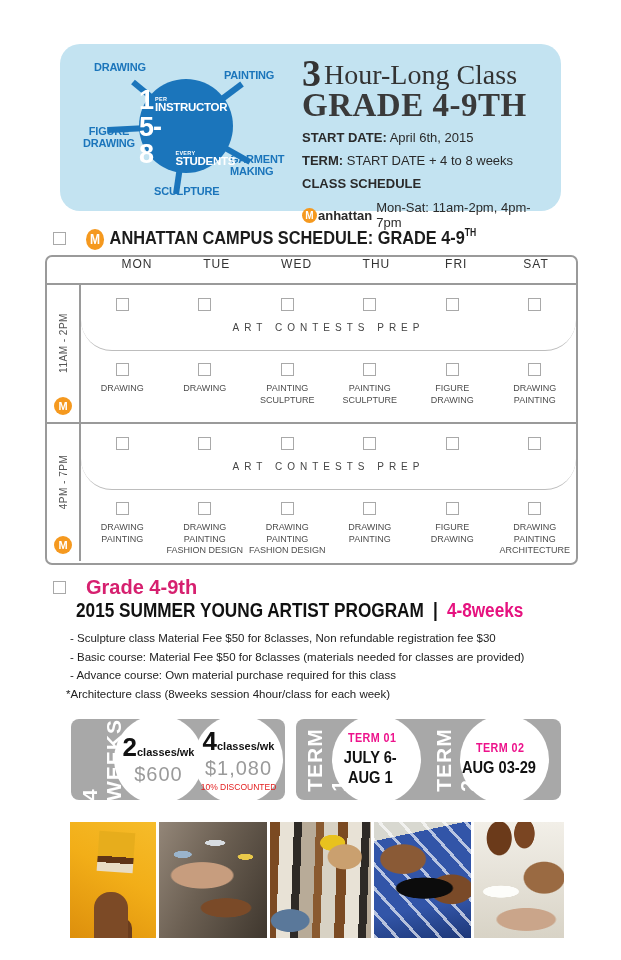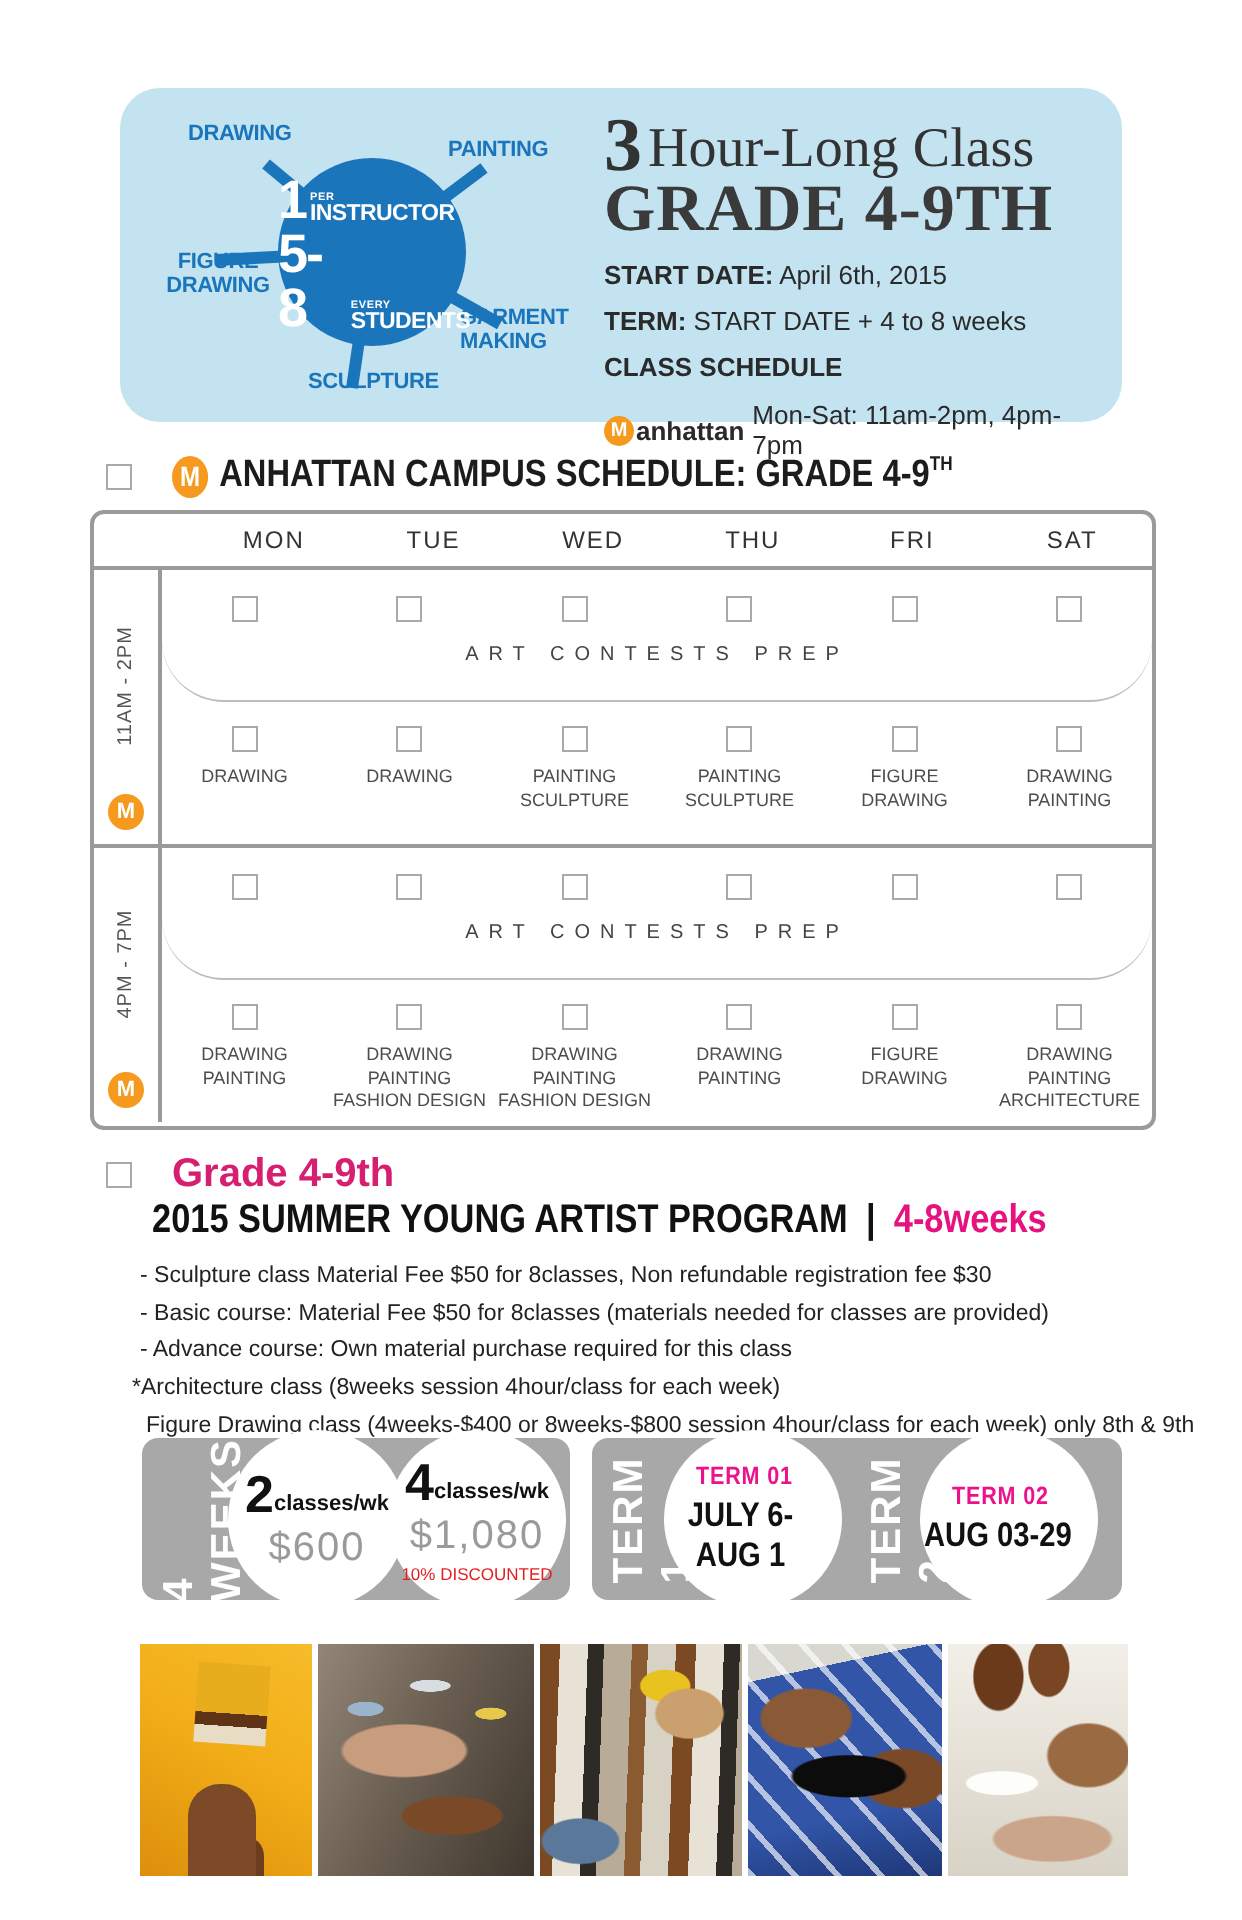--- a/index.html
+++ b/index.html
@@ -49,21 +49,21 @@
   .cb { display:inline-block; width:13px; height:13px; border:1.5px solid #a9a9a9; background:#fff; }
   .sched-title { display:flex; align-items:center; margin-left:20px; }
   .cond { display:inline-block; transform:scaleX(0.86); transform-origin:0 50%; }
   .sched-title-text { font-weight:bold; font-size:19px; color:#1c1c1c; letter-spacing:0; margin-left:2px; }
   .sched-title-text sup { font-size:10px; vertical-align:8px; }
 
   
   .sched-table { position:absolute; left:45px; top:255px; width:533px; height:310px;
                  border:2px solid #9a9a9a; border-radius:7px; background:#fff; }
   .days-row { display:flex; height:28px; padding-left:50px; border-bottom:2px solid #9a9a9a;
-              align-items:center; }
+              }
   .day-cell { flex:1; text-align:center; font-size:12px; color:#333; letter-spacing:1px; }
   .tblock { display:flex; height:137px; }
   .tblock + .tblock { border-top:2px solid #9a9a9a; height:139px; }
   .time-cell { flex:0 0 34px; border-right:2px solid #9a9a9a; position:relative; }
   .vtext { position:absolute; left:50%; top:42%; transform:translate(-50%,-50%) rotate(180deg);
            writing-mode:vertical-rl; font-size:10px; color:#555; letter-spacing:.5px; }
   .time-m { position:absolute; left:50%; bottom:7px; transform:translateX(-50%); }
   .tcontent { flex:1; display:flex; flex-direction:column; }
   .subrow-a { height:66px; border-bottom:1px solid #bdbdbd; display:flex; flex-direction:column;border-radius:31px; }
   .cb-row { display:flex; padding-top:13px; }
@@ -367,21 +367,20 @@
       <span>2015 SUMMER YOUNG ARTIST PROGRAM</span>
       <span class="prog-sep">|</span>
       <span class="prog-weeks">4-8weeks</span>
     </span>
   </div>
   <div class="notes">
     <div>- Sculpture class Material Fee $50 for 8classes, Non refundable registration fee $30</div>
     <div>- Basic course: Material Fee $50 for 8classes (materials needed for classes are provided)</div>
     <div>- Advance course: Own material purchase required for this class</div>
     <div class="note-star">*Architecture class (8weeks session 4hour/class for each week)</div>
-    <div class="note-indent">Figure Drawing class (4weeks-$400 or 8weeks-$800 session 4hour/class for each week) only 8th &amp; 9th</div>
   </div>
 
   <div class="price-bar bar-weeks">
     <span class="bar-vlabel vl-1">4 WEEKS</span>
     <div class="price-circle pc-1">
       <div class="pc-top">
         <span class="pc-count">2</span>
         <span class="pc-unit">classes/wk</span>
       </div>
       <div class="pc-price">$600</div>

